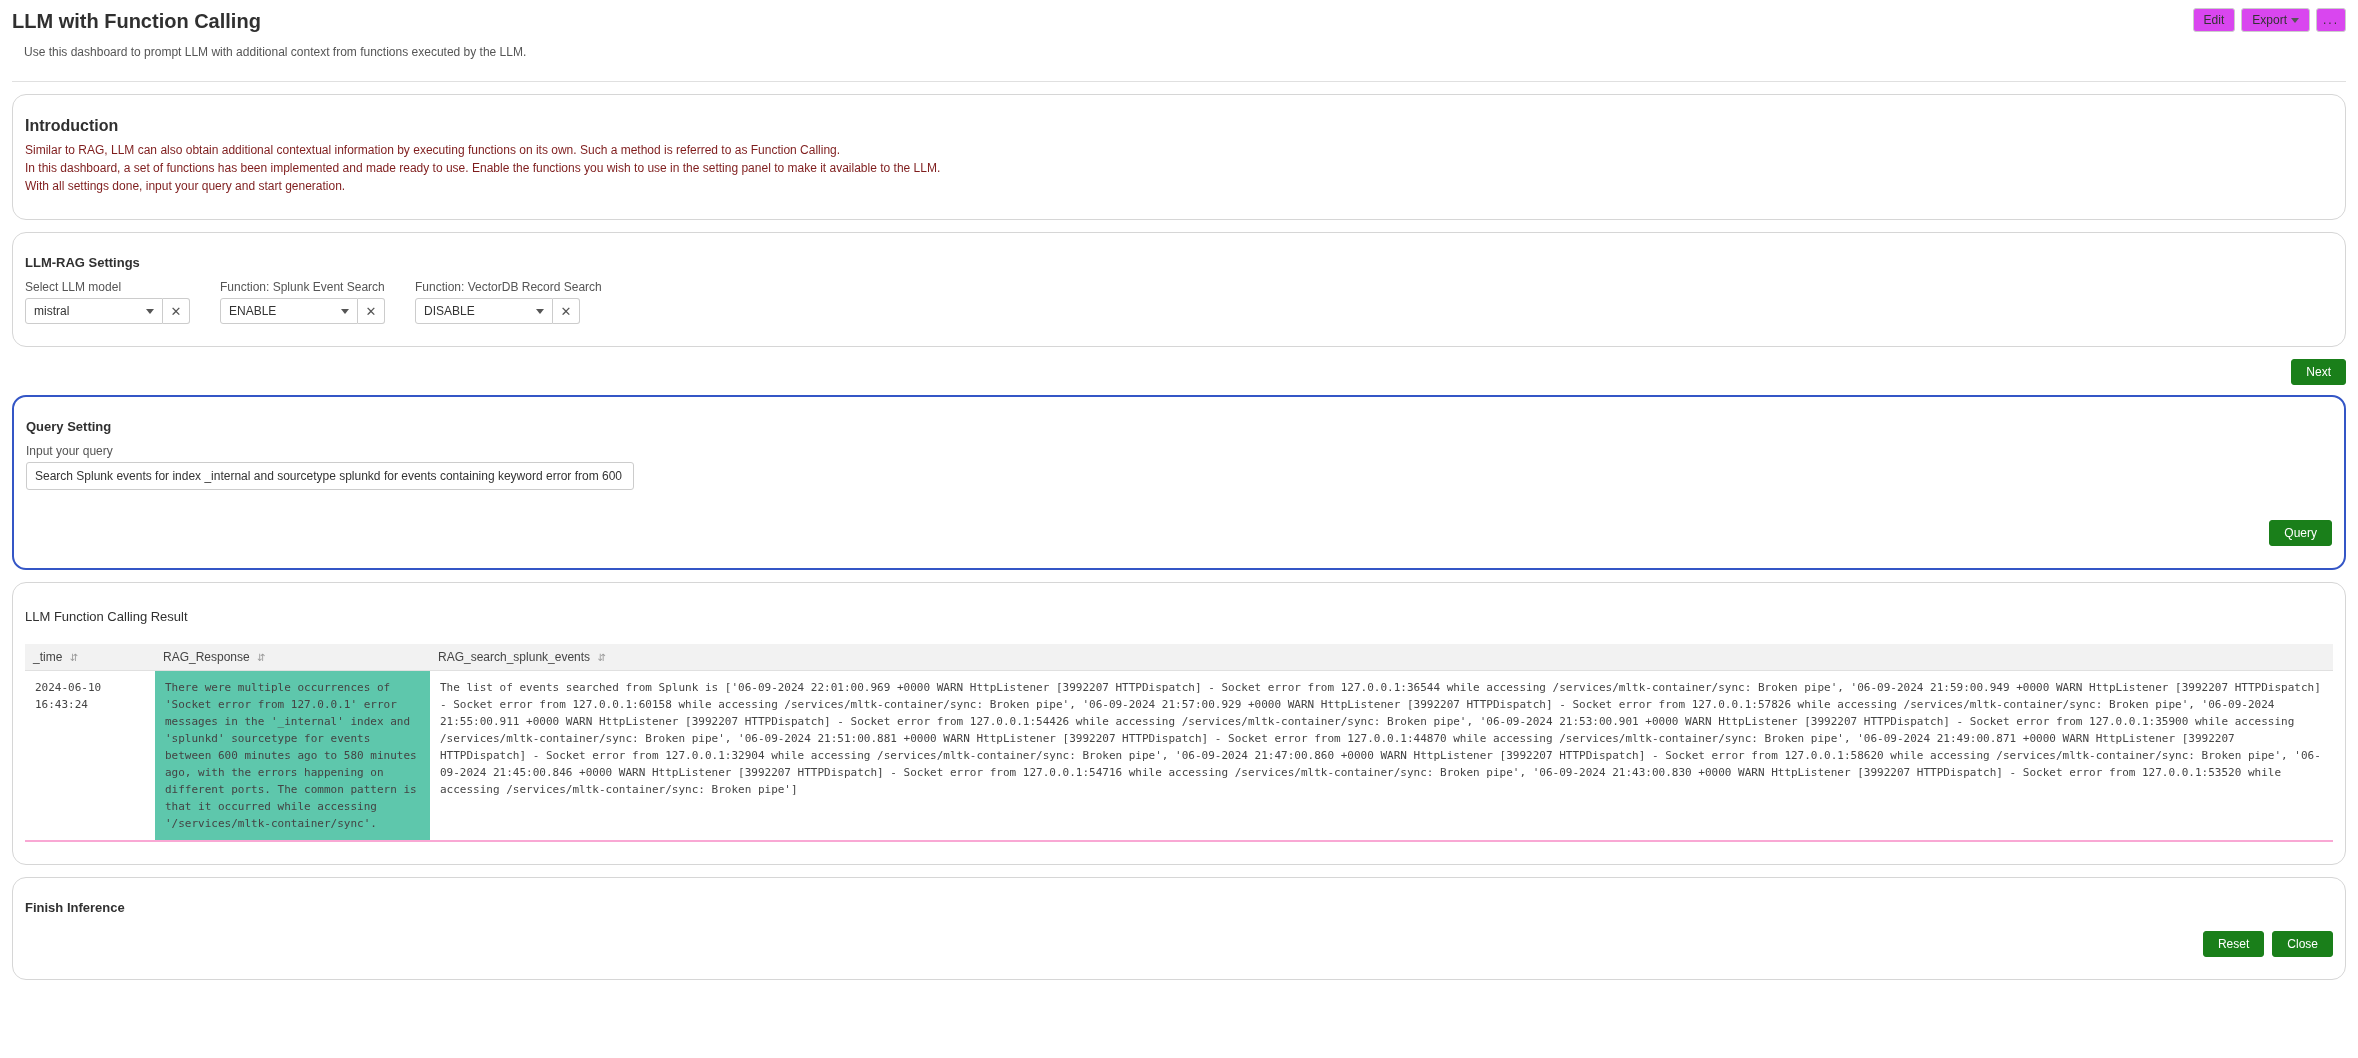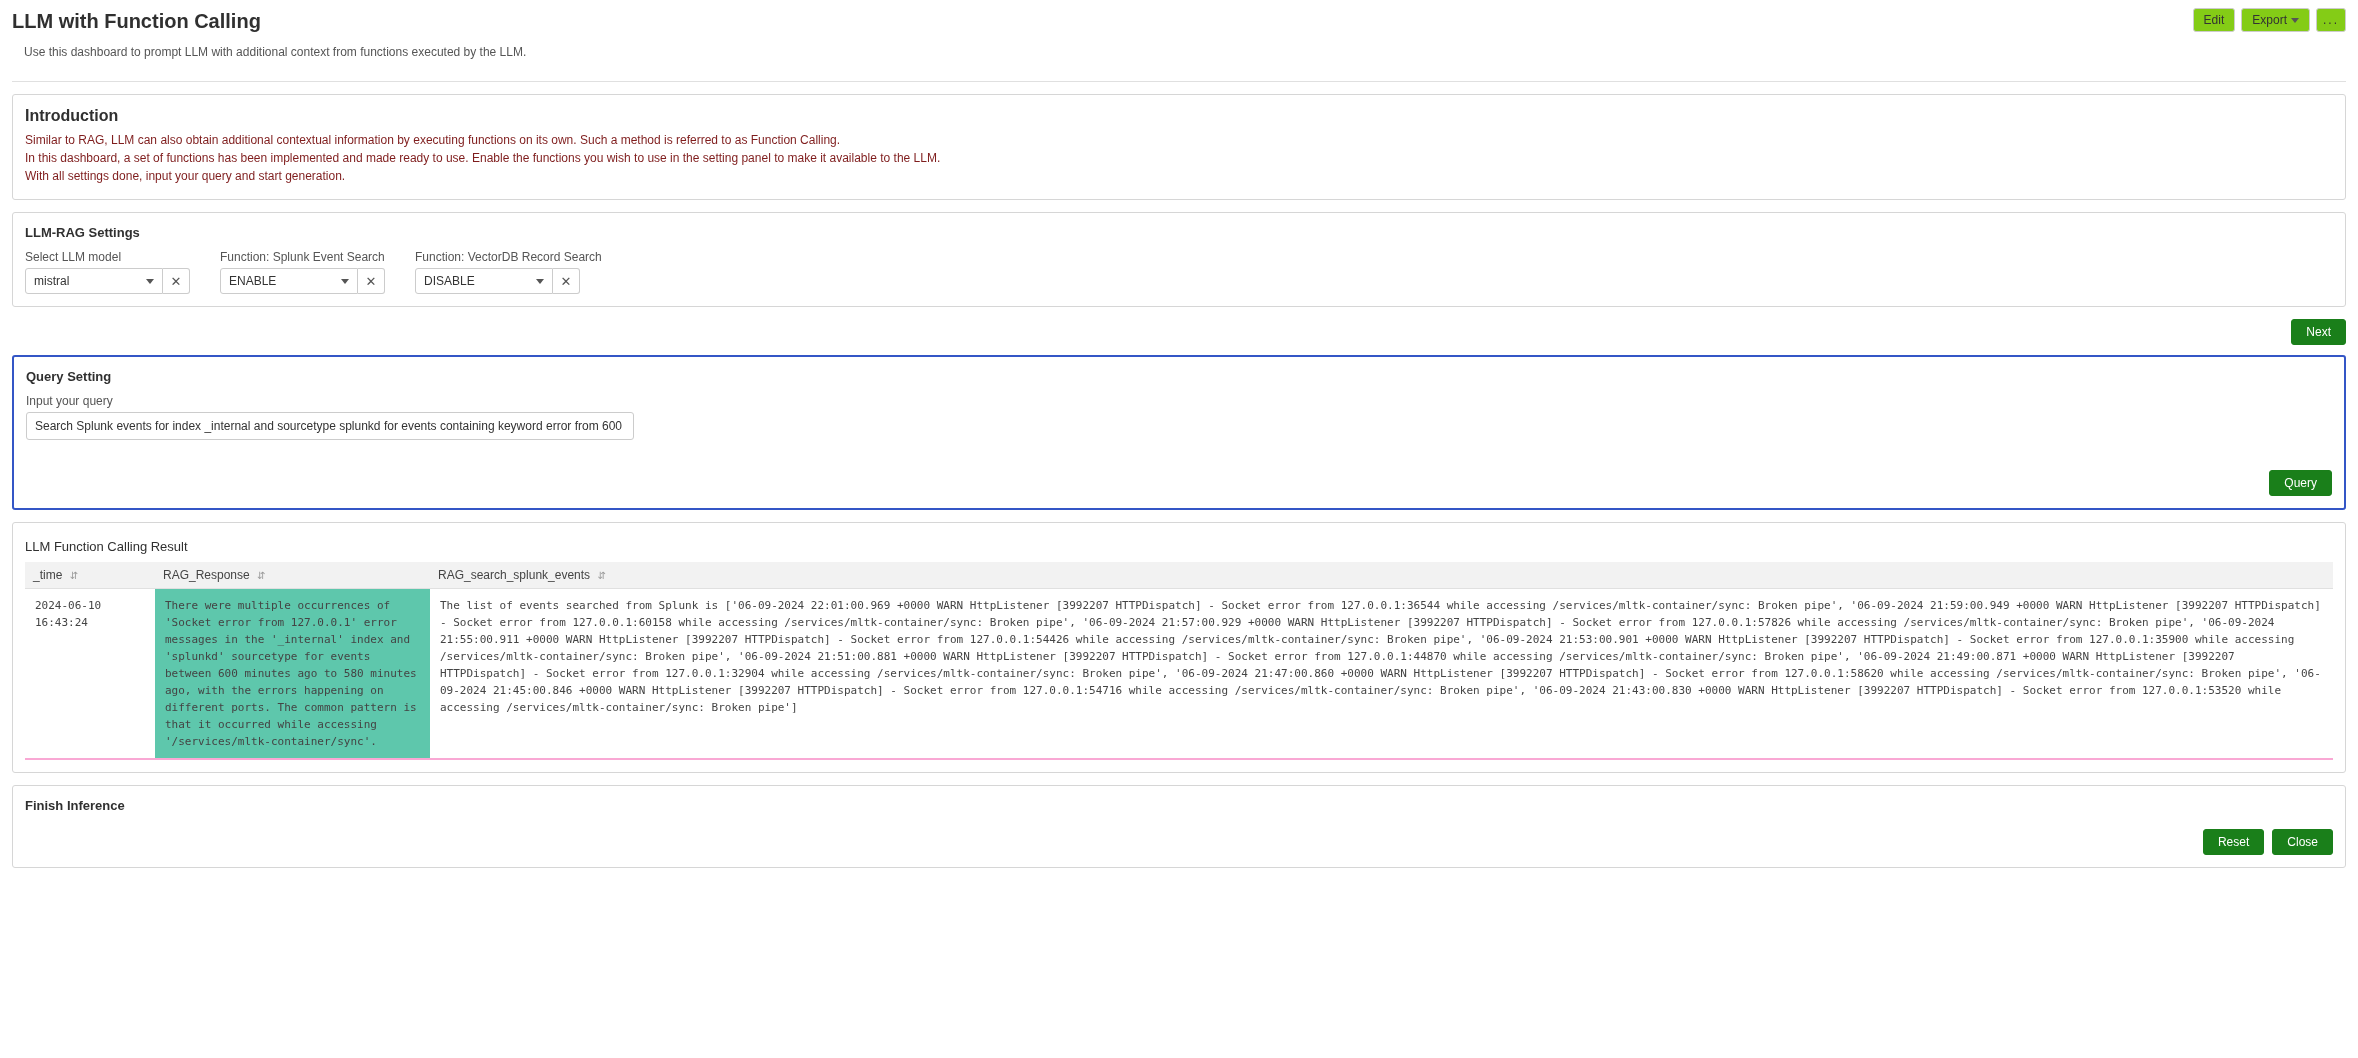--- a/index.html
+++ b/index.html
@@ -35,21 +35,21 @@
     position: absolute;
     top: 0;
     right: 0;
     display: flex;
     gap: 6px;
   }
   .btn {
     display: inline-flex;
     align-items: center;
     gap: 4px;
-    background: #84cc16;
+    background: #d946ef;
     border: 1px solid #cccccc;
     border-radius: 3px;
     padding: 5px 10px;
     font-size: 12px;
     color: #333;
     cursor: pointer;
     line-height: 1;
   }
   .btn .caret-down {
     display: inline-block;
@@ -68,22 +68,22 @@
     background: #1a7f1a;
     border-color: #1a7f1a;
     color: #fff;
     padding: 6px 14px;
     font-weight: 500;
   }
 
   
   .panel {
     border: 1px solid #d6d6d6;
-    border-radius: 3px;
-    padding: 12px 12px;
+    border-radius: 14px;
+    padding: 22px 12px;
     margin-bottom: 12px;
     background: #fff;
   }
   .panel h2 {
     font-size: 16px;
     font-weight: 600;
     margin: 0 0 8px 0;
     color: #303030;
   }
   .panel h3 {
@@ -175,21 +175,21 @@
     padding: 6px 8px;
     font-size: 12px;
     color: #333;
     background: #fff;
   }
 
   
   .result-header {
     font-size: 13px;
     color: #303030;
-    margin: 4px 0 8px 0;
+    margin: 4px 0 20px 0;
   }
   table.results {
     width: 100%;
     border-collapse: collapse;
     font-size: 12px;
   }
   table.results thead th {
     text-align: left;
     background: #f2f2f2;
     font-weight: 400;

